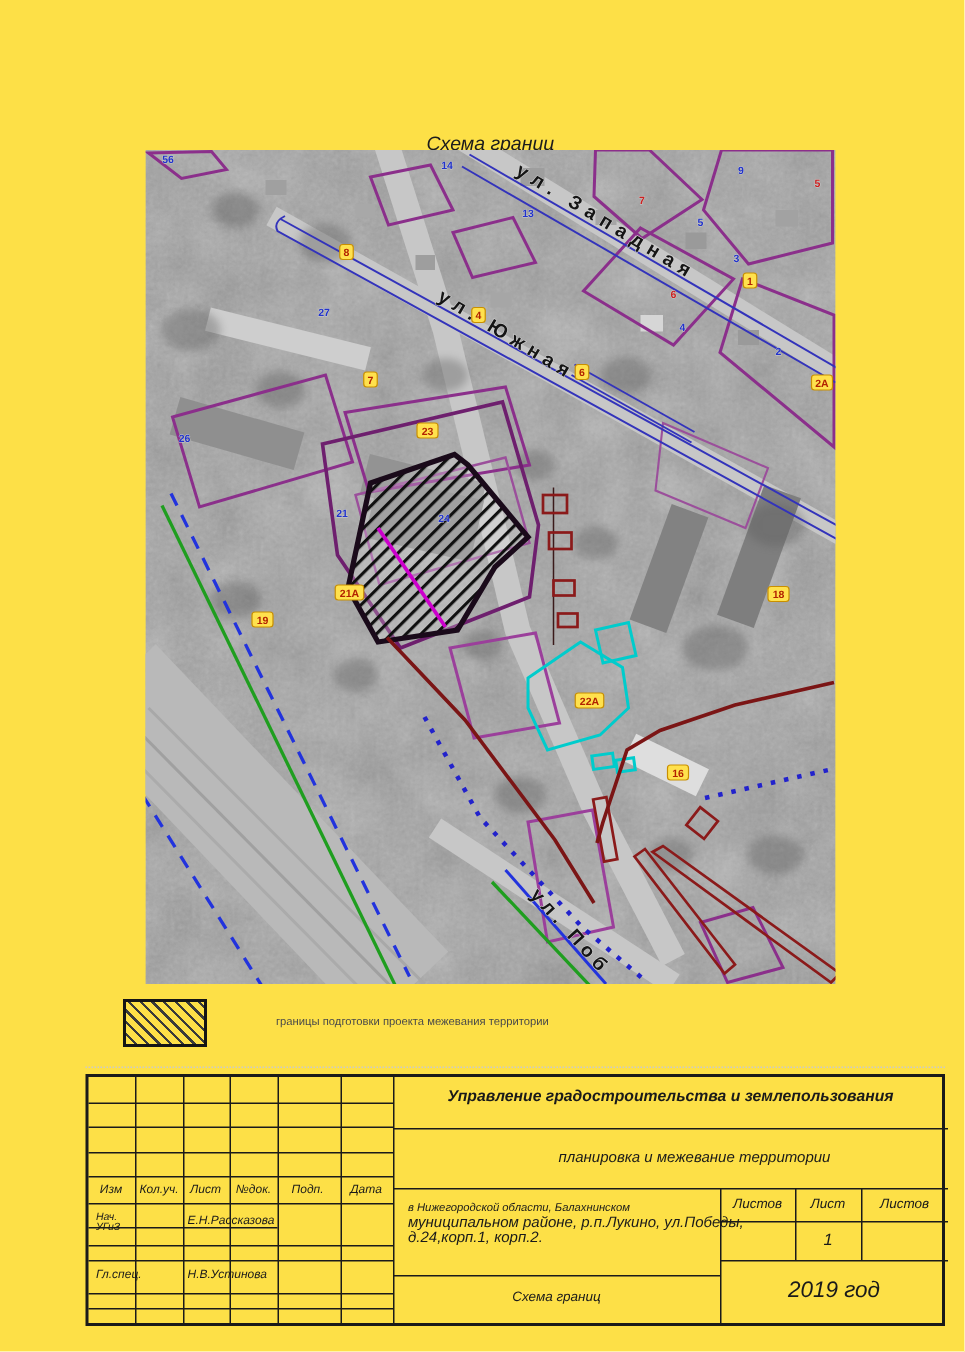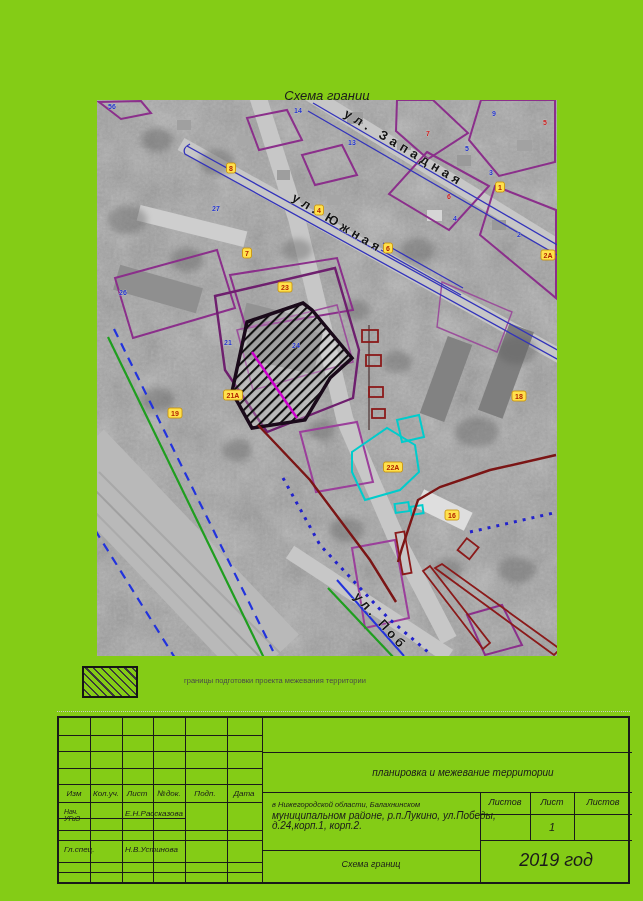--- a/index.html
+++ b/index.html
@@ -1,17 +1,17 @@
 <!DOCTYPE html>
 <html><head>
 <meta charset="utf-8">
 <style>
   html,body{margin:0;padding:0;background:#ffffff;}
   body{width:643px;height:901px;position:relative;font-family:"Liberation Sans",sans-serif;overflow:hidden;}
-  .page{position:absolute;inset:0;background:#84cc16;}
+  .page{position:absolute;inset:0;background:#fde047;}
   .map-title{position:absolute;left:97px;top:88px;width:460px;text-align:center;font-style:italic;font-size:13px;color:#1c1c1c;}
   .map-wrap{position:absolute;left:97px;top:100px;width:460px;height:556px;}
   
   .legend{position:absolute;left:82px;top:664px;height:40px;}
   .legend-swatch{position:absolute;left:0;top:2px;width:52px;height:28px;border:2.5px solid #151515;
      background:repeating-linear-gradient(45deg,rgba(255,255,255,0) 0 4px,#3a3a3a 4px 5.5px);}
   .legend-text{position:absolute;left:58px;top:12px;font-size:7.5px;color:#4a4a4a;white-space:nowrap;padding-left:44px;}
   
   .tb{position:absolute;left:57px;top:716px;width:573px;height:168px;border:2px solid #1a1a1a;box-sizing:border-box;}
   .hl,.vl{position:absolute;background:#1a1a1a;}
@@ -305,20 +305,21 @@
     <div class="hl" style="left:0;top:112px;width:203px"></div>
     <div class="hl" style="left:0;top:122px;width:203px"></div>
     <div class="hl" style="left:0;top:144px;width:203px"></div>
     <div class="hl" style="left:0;top:154px;width:203px"></div>
     <div class="hl" style="left:203px;top:34px;width:370px"></div>
     <div class="hl" style="left:203px;top:74px;width:370px"></div>
     <div class="hl" style="left:421px;top:96px;width:152px"></div>
     <div class="hl" style="left:421px;top:122px;width:152px"></div>
     <div class="hl" style="left:203px;top:132px;width:218px"></div>
 
+    <div class="tb-text ctr" style="left:388px;top:13px;font-weight:bold;font-size:10.5px">Управление градостроительства и землепользования</div>
     <div class="tb-text ctr" style="left:404px;top:54px;font-size:10px">планировка и межевание территории</div>
 
     <div class="tb-text ctr" style="left:15px;top:75px;font-size:8px">Изм</div>
     <div class="tb-text ctr" style="left:47px;top:75px;font-size:8px">Кол.уч.</div>
     <div class="tb-text ctr" style="left:78px;top:75px;font-size:8px">Лист</div>
     <div class="tb-text ctr" style="left:110px;top:75px;font-size:8px">№док.</div>
     <div class="tb-text ctr" style="left:146px;top:75px;font-size:8px">Подп.</div>
     <div class="tb-text ctr" style="left:185px;top:75px;font-size:8px">Дата</div>
 
     <div class="tb-text" style="left:5px;top:90px;font-size:7px">Нач.</div>
@@ -330,16 +331,16 @@
     <div class="tb-text" style="left:213px;top:82px;font-size:7.5px">в Нижегородской области, Балахнинском</div>
     <div class="tb-text" style="left:213px;top:92px;font-size:10px">муниципальном районе, р.п.Лукино, ул.Победы,</div>
     <div class="tb-text" style="left:213px;top:102px;font-size:10px">д.24,корп.1, корп.2.</div>
 
     <div class="tb-text ctr" style="left:446px;top:84px;font-size:9px">Листов</div>
     <div class="tb-text ctr" style="left:493px;top:84px;font-size:9px">Лист</div>
     <div class="tb-text ctr" style="left:544px;top:84px;font-size:9px">Листов</div>
     <div class="tb-text ctr" style="left:493px;top:109px;font-size:11px">1</div>
 
     <div class="tb-text ctr" style="left:312px;top:146px;font-size:9px">Схема границ</div>
-    <div class="tb-text ctr" style="left:497px;top:142px;font-size:18px">2019 год</div>
+    <div class="tb-text ctr" style="left:497px;top:142px;font-size:15px">2019 год</div>
   </div>
 
 </div>
 
 </body></html>

